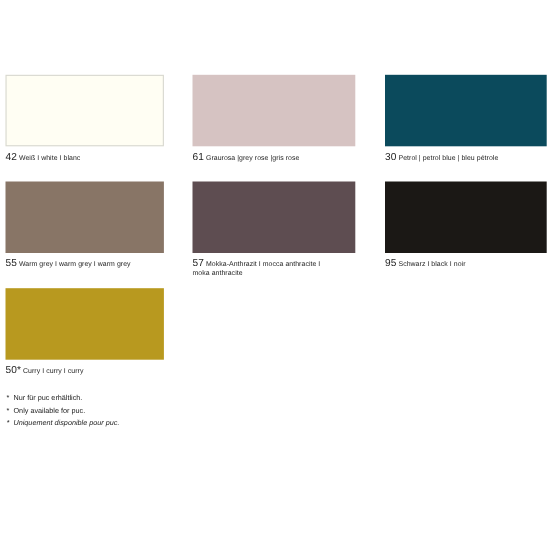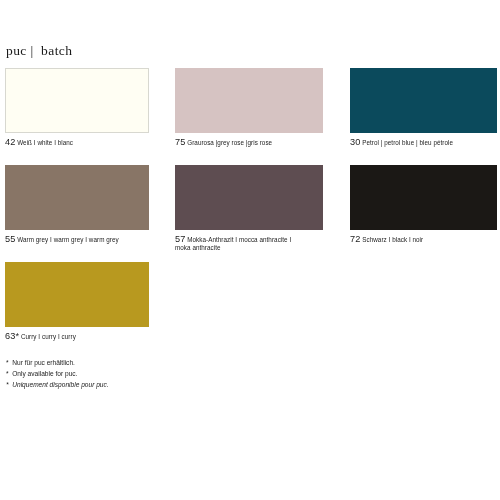--- a/index.html
+++ b/index.html
@@ -74,50 +74,49 @@
   }
   .fn-it {
     font-style: italic;
   }
 </style>
 </head>
 <body>
 
 <div class="sheet">
 
-  <div class="title">puc |  batch</div>
 
   <div class="grid">
       <div class="swatch-cell" style="left: 5px; top: 0px; width: 144px;">
         <div class="chip bordered" style="height: 65px; background: rgb(255, 254, 243);"></div>
         <div class="caption"><span class="code">42</span> <span class="names">Weiß I  white I  blanc</span></div>
       </div>
       <div class="swatch-cell" style="left: 175px; top: 0px; width: 148px;">
         <div class="chip" style="height: 65px; background: rgb(214, 195, 194);"></div>
-        <div class="caption"><span class="code">75</span> <span class="names">Graurosa |grey rose |gris rose</span></div>
+        <div class="caption"><span class="code">61</span> <span class="names">Graurosa |grey rose |gris rose</span></div>
       </div>
       <div class="swatch-cell" style="left: 350px; top: 0px; width: 147px;">
         <div class="chip" style="height: 65px; background: rgb(11, 74, 92);"></div>
         <div class="caption"><span class="code">30</span> <span class="names">Petrol  |  petrol blue |  bleu pétrole</span></div>
       </div>
       <div class="swatch-cell" style="left: 5px; top: 97px; width: 144px;">
         <div class="chip" style="height: 65px; background: rgb(136, 117, 102);"></div>
         <div class="caption"><span class="code">55</span> <span class="names">Warm grey I  warm grey I   warm grey</span></div>
       </div>
       <div class="swatch-cell" style="left: 175px; top: 97px; width: 148px;">
         <div class="chip" style="height: 65px; background: rgb(94, 77, 81);"></div>
         <div class="caption"><span class="code">57</span> <span class="names">Mokka-Anthrazit  I   mocca anthracite I<br>moka anthracite</span></div>
       </div>
       <div class="swatch-cell" style="left: 350px; top: 97px; width: 147px;">
         <div class="chip" style="height: 65px; background: rgb(27, 24, 21);"></div>
-        <div class="caption"><span class="code">72</span> <span class="names">Schwarz I  black I  noir</span></div>
+        <div class="caption"><span class="code">95</span> <span class="names">Schwarz I  black I  noir</span></div>
       </div>
       <div class="swatch-cell" style="left: 5px; top: 194px; width: 144px;">
         <div class="chip" style="height: 65px; background: rgb(184, 153, 31);"></div>
-        <div class="caption"><span class="code">63*</span> <span class="names">Curry I  curry I   curry</span></div>
+        <div class="caption"><span class="code">50*</span> <span class="names">Curry I  curry I   curry</span></div>
       </div>
     </div>
 
   <div class="footnotes">
       <div>*  Nur für puc erhältlich.</div>
       <div>*  Only available for puc.</div>
       <div class="fn-it">*  Uniquement disponible pour puc.</div>
     </div>
 
 </div>

